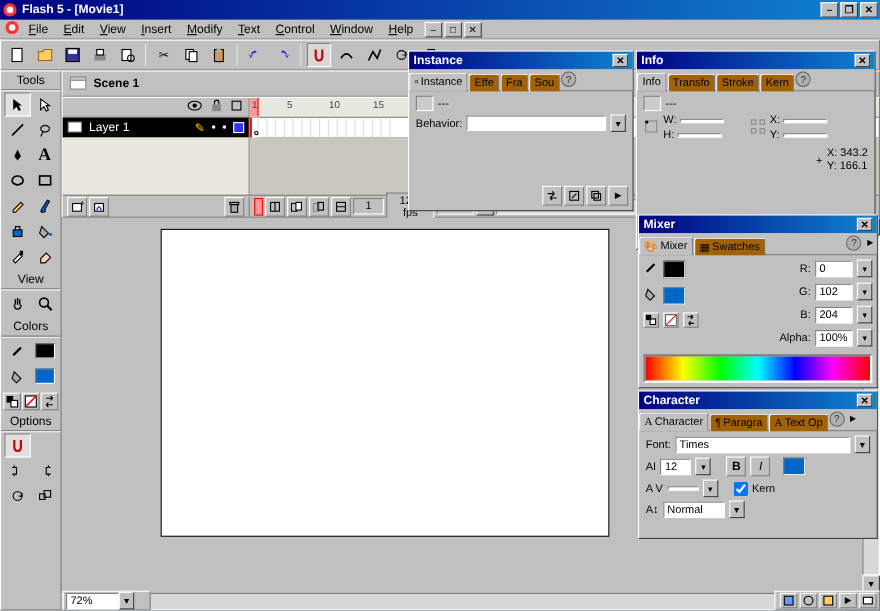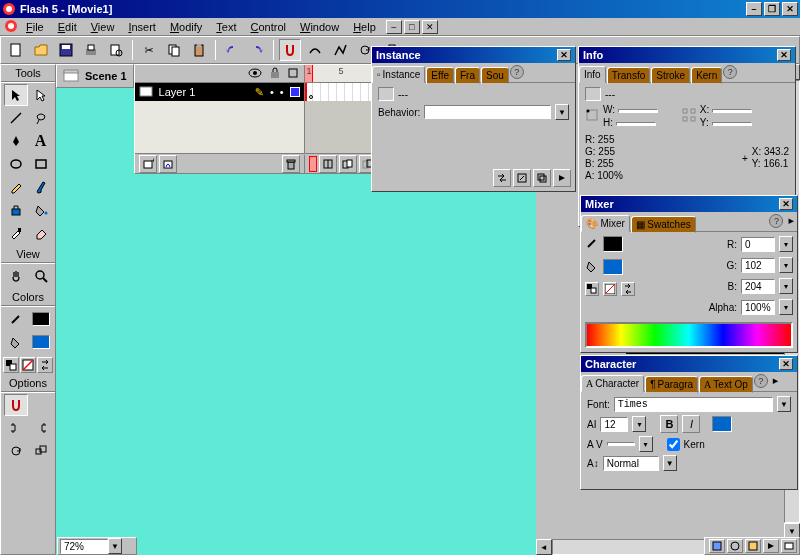--- a/index.html
+++ b/index.html
@@ -15,21 +15,21 @@
 .toolbar { background: #c0c0c0; height: 28px; display: flex; align-items: center; padding: 2px 4px; gap: 3px; border: 1px solid; border-color: #fff #808080 #808080 #fff; }
 .tb-btn { width: 22px; height: 22px; border: 1px solid #c0c0c0; display: flex; align-items: center; justify-content: center; cursor: pointer; }
 .tb-btn.toggled { border-color: #808080 #fff #fff #808080; background: #d8d8d8; }
 .tb-divider { width: 1px; height: 20px; background: #808080; border-right: 1px solid #fff; margin: 0 2px; }
 .main-area { display: flex; height: calc(555px - 18px - 18px - 28px); }
 .tools-panel { width: 56px; background: #c0c0c0; border: 1px solid; border-color: #fff #808080 #808080 #fff; display: flex; flex-direction: column; align-items: center; }
 .panel-title { font-size: 11px; text-align: center; padding: 2px 0; width: 100%; border-bottom: 1px solid #808080; box-shadow: 0 1px 0 #fff; }
 .tool-grid { display: grid; grid-template-columns: 24px 24px; gap: 1px; padding: 2px; }
 .tool-btn { width: 24px; height: 22px; border: 1px solid #c0c0c0; display: flex; align-items: center; justify-content: center; cursor: pointer; font-size: 13px; }
 .tool-btn.active { border-color: #808080 #fff #fff #808080; background: #e0e0e0; }
-.stage-area { flex: 1; display: flex; flex-direction: row; position: relative; background: #5eead4; }
+.stage-area { flex: 1; display: flex; flex-direction: column; position: relative; background: #0369a1; }
 .scene-bar { height: 24px; background: #c0c0c0; border: 1px solid; border-color: #fff #808080 #808080 #fff; display: flex; align-items: center; padding: 0 6px; font-weight: bold; gap: 6px; }
 .scene-icon { width: 16px; height: 14px; }
 .timeline { height: 110px; background: #c0c0c0; border: 1px solid; border-color: #fff #808080 #808080 #fff; display: flex; flex-direction: column; }
 .tl-header { height: 18px; display: flex; border-bottom: 1px solid #808080; }
 .tl-layer-head { width: 170px; border-right: 1px solid #808080; display:flex; align-items:center; justify-content:flex-end; gap:8px; padding-right:6px; }
 .tl-ruler { flex: 1; background: #e8e8e0; position: relative; font-size: 9px; color: #444; overflow: hidden; }
 .tl-layer-row { height: 18px; display: flex; background: #000; color: #fff; }
 .tl-layer-label { width: 170px; display: flex; align-items: center; padding: 0 4px; gap: 6px; border-right: 1px solid #808080; }
 .tl-layer-label .pencil { color:#fc0; }
 .tl-frames { flex: 1; background: #fff; display: flex; }
@@ -606,26 +606,20 @@
               <rect x="9" y="1" width="4" height="4" fill="none" stroke="#888"></rect>
               <rect x="1" y="9" width="4" height="4" fill="none" stroke="#888"></rect>
               <rect x="9" y="9" width="4" height="4" fill="none" stroke="#888"></rect>
             </svg></span>
         <div style="display:flex;flex-direction:column;gap:2px;font-size:10px">
           <div><span>X:</span> <span class="field" style="width:40px;display:inline-block"></span></div>
           <div><span>Y:</span> <span class="field" style="width:40px;display:inline-block"></span></div>
         </div>
       </div>
       <div class="row" style="margin-top:6px">
-        <div style="display:flex;flex-direction:column;font-size:10px;line-height:12px">
-          <span>R:  255</span>
-          <span>G:  255</span>
-          <span>B:  255</span>
-          <span>A:  100%</span>
-        </div>
         <span style="flex:1"></span>
         <span>+</span>
         <div style="display:flex;flex-direction:column;font-size:10px;line-height:12px">
           <span>X:  343.2</span>
           <span>Y:  166.1</span>
         </div>
       </div>
     </div>
   </div>
 </div>
@@ -731,21 +725,21 @@
       <div class="tab inactive">
           <span style="font-family:serif">A</span>
           <span>Text Op</span>
         </div>
       <span class="help-play">?</span>
       <span style="padding:0 3px">▸</span>
     </div>
     <div class="panel-body" style="padding:4px 6px">
       <div class="row">
         <span>Font:</span>
-        <span class="field" style="flex:1;font-family:Liberation Mono, monospace">Times</span>
+        <span class="field" style="flex:1;font-family:Liberation Sans, sans-serif">Times</span>
         <span class="dropdown-btn">▼</span>
       </div>
       <div class="row">
         <span>AI</span>
         <span class="field" style="width:28px">12</span>
         <span class="dropdown-btn">▾</span>
         <span style="width:6px"></span>
         <div class="small-btn">
             <b>B</b>
           </div>

